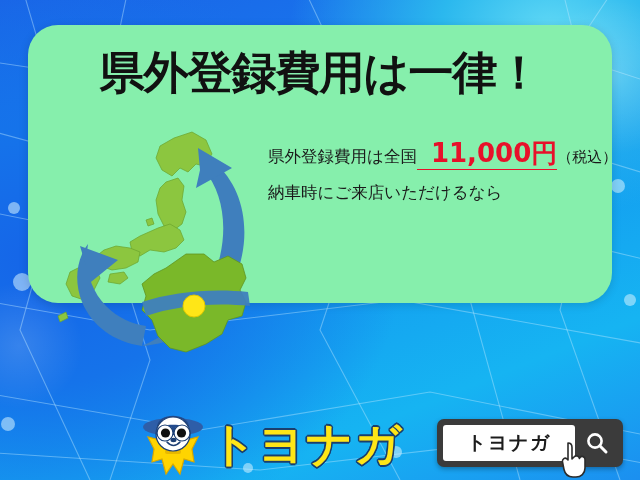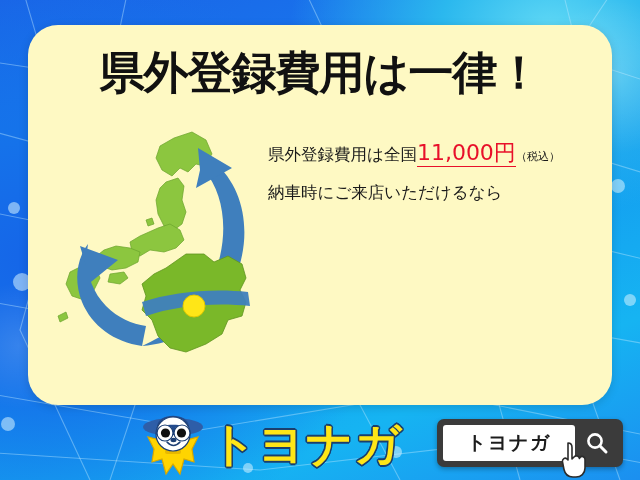--- a/index.html
+++ b/index.html
@@ -32,22 +32,22 @@
       radial-gradient(circle 110px at 96% 16%, rgba(255,255,255,.22), rgba(255,255,255,0) 70%),
       radial-gradient(circle 90px at 3% 72%, rgba(255,255,255,.14), rgba(255,255,255,0) 70%);
   }
 
   
   .card {
     position: absolute;
     left: 28px;
     top: 25px;
     width: 584px;
-    height: 380px;
-    background: #fef9c3;
+    height: 278px;
+    background: #86efac;
     border-radius: 30px;
     box-shadow: 0 2px 10px rgba(0,0,0,.14);
   }
 
   .headline {
     position: absolute;
     left: 0; right: 0;
     top: 18px;
     text-align: center;
     font-family: "DejaVu Sans", "Liberation Sans", sans-serif;
@@ -76,27 +76,28 @@
     width: 335px;
     color: #1a1a1a;
     font-family: "DejaVu Sans", "Liberation Sans", sans-serif;
     font-size: 16.5px;
     line-height: 36px;
   }
   .copy .line { white-space: nowrap; }
   .copy .gap { height: 14px; }
   .price-main {
     color: #e8102a;
-    font-size: 22px;
-    font-weight: 400;
+    font-size: 26px;
+    font-weight: 700;
     border-bottom: 1.5px solid #e8102a;
     padding-bottom: 1px;
+    padding-left: 14px;
   }
   .price-red2 { color: #e8102a; font-size: 18px; }
-  .tax { font-size: 11px; color: #1a1a1a; }
+  .tax { font-size: 15px; color: #1a1a1a; }
   .wrapline { white-space: normal; line-height: 31px; }
 
   
   .mascot { position: absolute; left: 136px; top: 404px; width: 74px; height: 76px; }
   .mascot svg { display: block; width: 100%; height: 100%; }
 
   .brand-logo {
     position: absolute;
     left: 210px;
     top: 414px;

